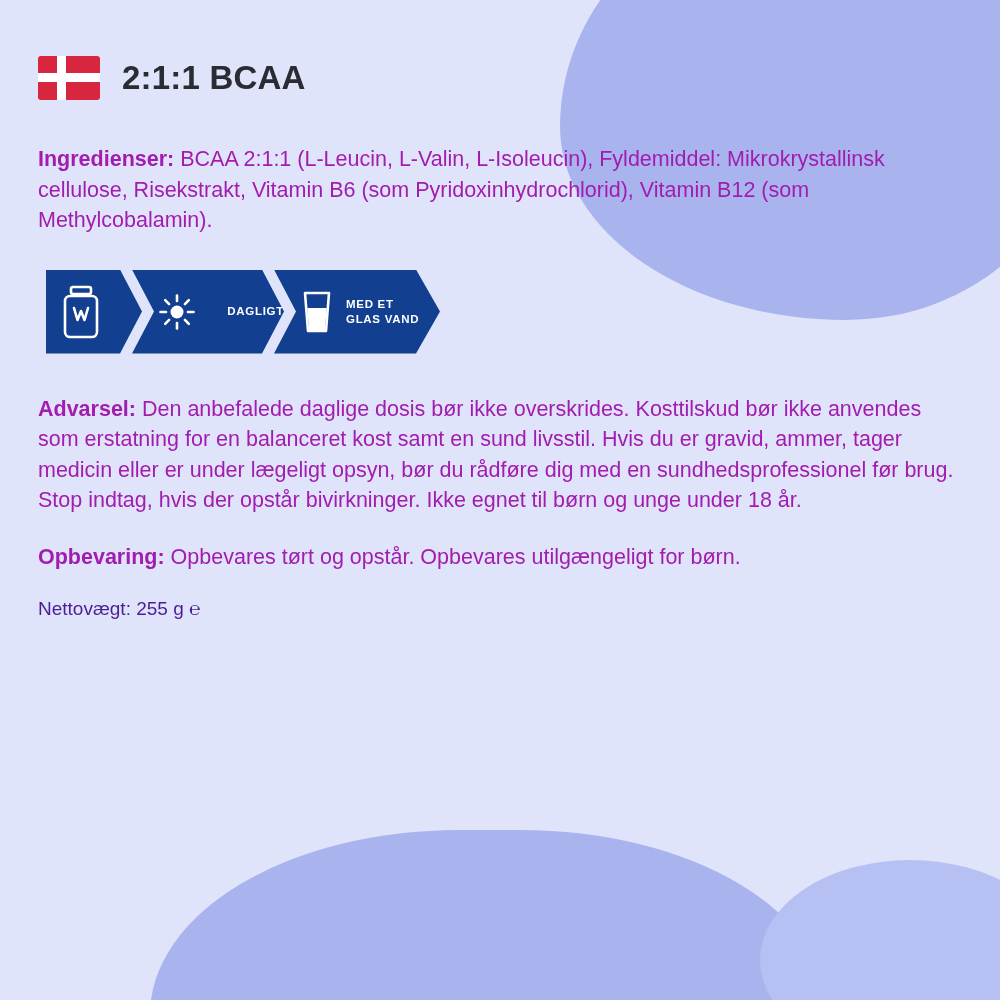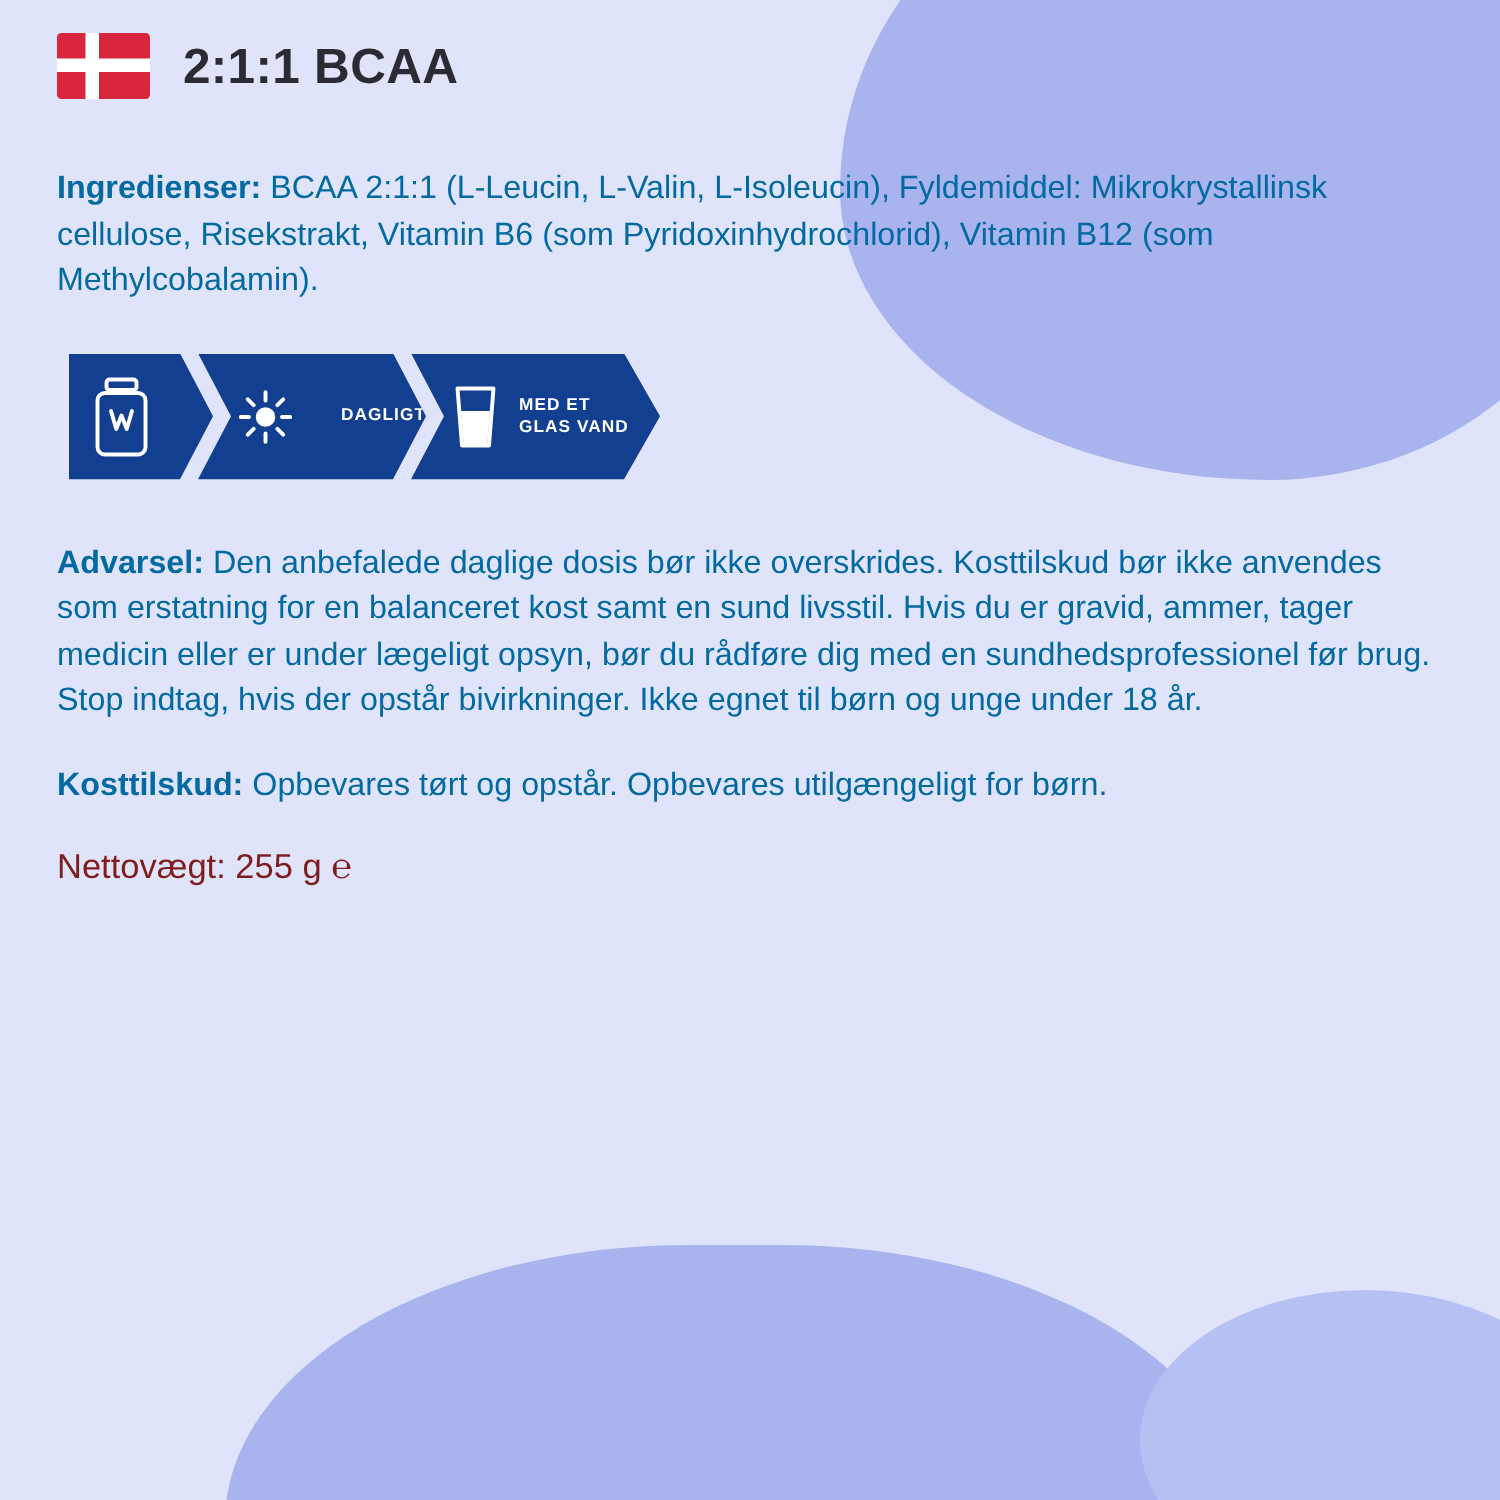--- a/index.html
+++ b/index.html
@@ -48,21 +48,21 @@
     right: -60px;
     bottom: -60px;
     background: #b7c0f2;
     border-radius: 50%;
   }
 
   
   .page {
     position: relative;
     z-index: 2;
-    padding: 22px 40px 0 38px;
+    padding: 56px 40px 0 38px;
     box-sizing: border-box;
     height: 100%;
   }
 
   .header {
     display: flex;
     align-items: center;
     gap: 22px;
     margin-bottom: 44px;
   }
@@ -93,21 +93,21 @@
   .title {
     font-size: 33px;
     font-weight: bold;
     letter-spacing: 0.2px;
     color: #2b2b33;
   }
 
   .para {
     font-size: 21.5px;
     line-height: 1.42;
-    color: #0369a1;
+    color: #a21caf;
     margin: 0 0 26px 0;
     max-width: 925px;
   }
   .para .lead {
     font-weight: bold;
   }
 
   .block-ingredients { margin-bottom: 34px; }
 
   
@@ -156,22 +156,22 @@
   .chev-label {
     font-size: 11.5px;
     font-weight: bold;
     letter-spacing: 0.7px;
     line-height: 1.25;
     text-transform: uppercase;
   }
   .icon-svg { flex: 0 0 auto; display: block; }
 
   .netto {
-    font-size: 23px;
-    color: #7f1d1d;
+    font-size: 19px;
+    color: #4c1d95;
     margin-top: 6px;
   }
 </style>
 </head>
 <body>
 
 <div class="bg-layer">
   <div class="blob-top-right"></div>
   <div class="blob-bottom"></div>
   <div class="blob-bottom-right"></div>
@@ -231,18 +231,18 @@
     </div>
 
   </div>
 
 
   <p class="para">
     <span class="lead">Advarsel:</span><span> Den anbefalede daglige dosis bør ikke overskrides. Kosttilskud bør ikke anvendes som erstatning for en balanceret kost samt en sund livsstil. Hvis du er gravid, ammer, tager medicin eller er under lægeligt opsyn, bør du rådføre dig med en sundhedsprofessionel før brug. Stop indtag, hvis der opstår bivirkninger. Ikke egnet til børn og unge under 18 år.</span>
   </p>
 
   <p class="para">
-    <span class="lead">Kosttilskud:</span><span> Opbevares tørt og opstår. Opbevares utilgængeligt for børn.</span>
+    <span class="lead">Opbevaring:</span><span> Opbevares tørt og opstår. Opbevares utilgængeligt for børn.</span>
   </p>
 
   <div class="netto">Nettovægt: 255 g ℮</div>
 
 </div>
 
 </body></html>

